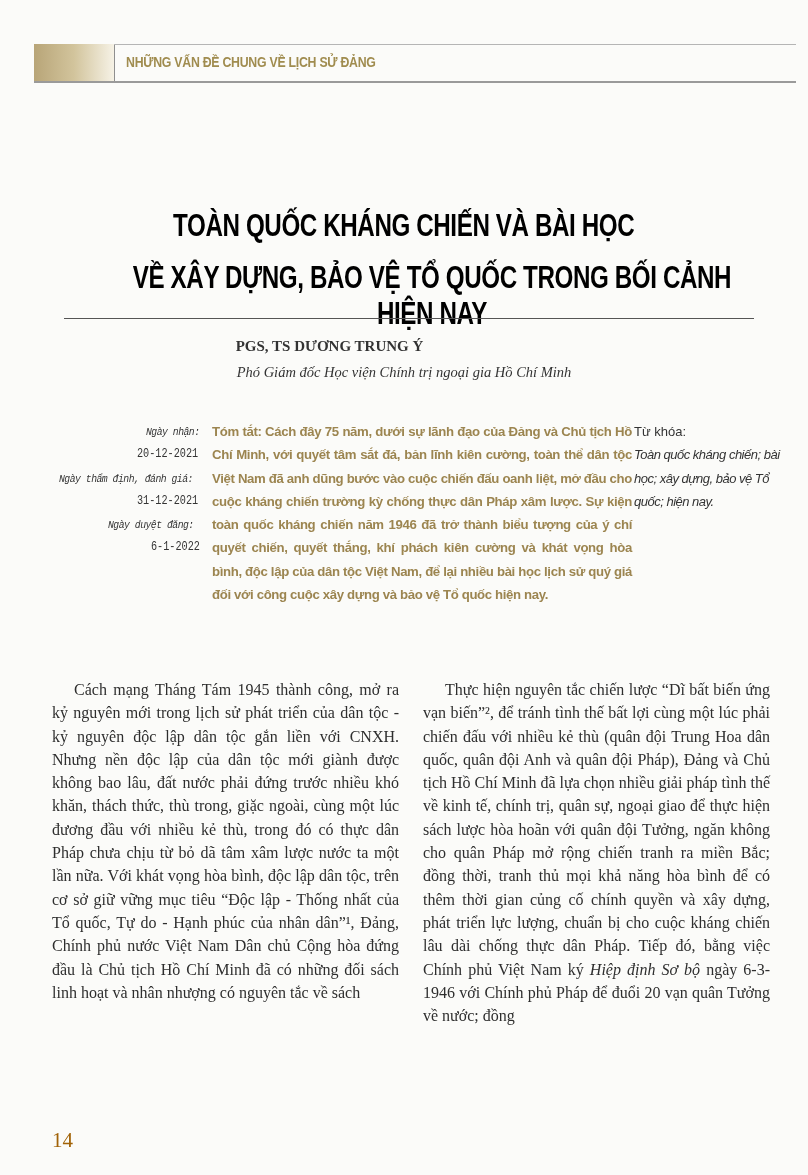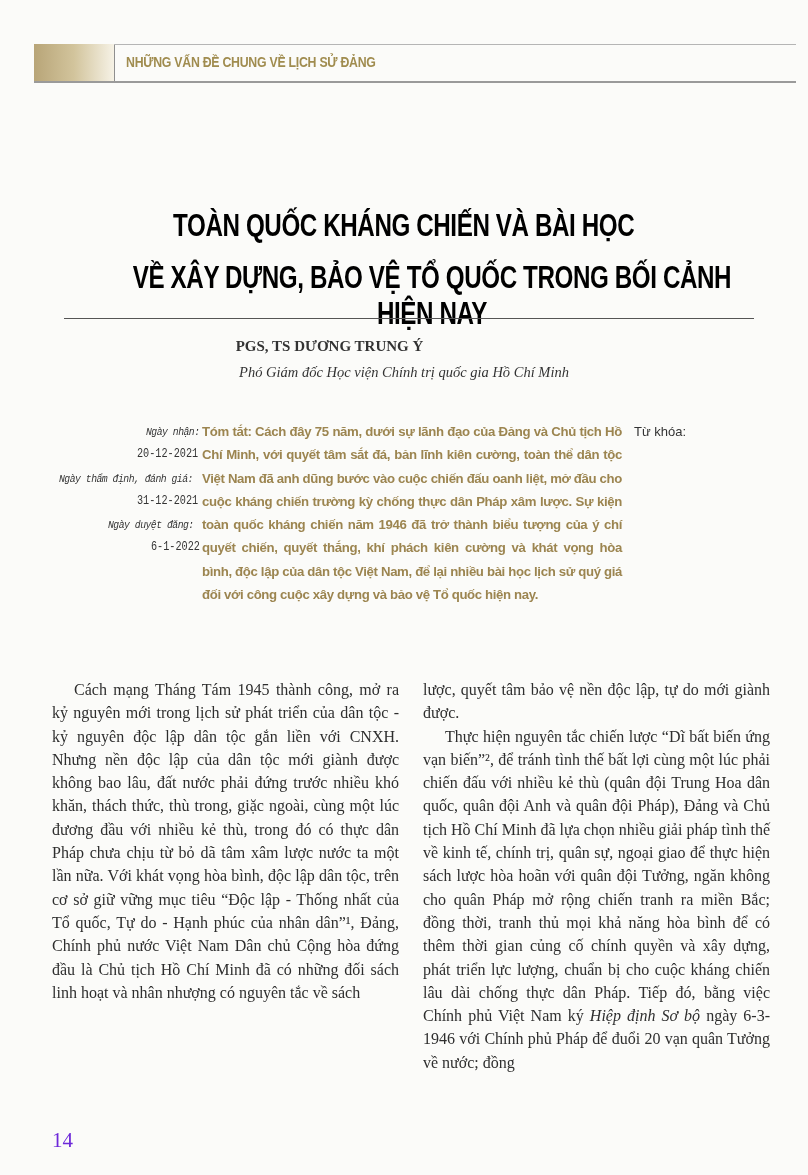--- a/index.html
+++ b/index.html
@@ -39,21 +39,21 @@
     position: absolute; top: 364px; left: 0; width: 808px; text-align: center;
     font-family: "Liberation Serif", serif; font-style: italic; font-size: 14.5px; color: #333;
   }
   .meta {
     position: absolute; left: 59px; top: 420px; width: 150px;
     font-family: Liberation Mono, monospace; font-size: 12px; line-height: 23.3px; color: #333; text-align: right;
   }
   .meta .lbl { font-style: italic; font-size: 11.5px; letter-spacing: -0.6px; }
   .meta div span { display: inline-block; transform: scaleX(0.85); transform-origin: left; white-space: nowrap; }
   .abstract {
-    position: absolute; left: 202px; top: 420px; width: 420px;
+    position: absolute; left: 212px; top: 420px; width: 420px;
     font-family: "Liberation Sans", sans-serif; font-weight: bold; font-size: 13.2px;
     line-height: 23.3px; color: #9c8550; text-align: justify; letter-spacing: -0.35px;
   }
   .keywords {
     position: absolute; left: 634px; top: 420px; width: 160px;
     font-family: "Liberation Sans", sans-serif; font-size: 13px; line-height: 23.3px; color: #333;
   }
   .kw-label { font-weight: normal; }
   .kw-text { font-style: italic; letter-spacing: -0.5px; }
   .col {
@@ -64,58 +64,58 @@
   .col-left { left: 52px; }
   .col-right { left: 423px; }
   .sec-heading {
     font-family: "Liberation Sans", sans-serif; font-weight: bold; font-size: 15.4px;
     color: #2c2c2c; line-height: 23.3px; letter-spacing: -0.5px; text-align: left;
   }
   .para { text-indent: 22px; margin: 0; }
   .cont { margin: 0; }
   .page-num {
     position: absolute; left: 52px; top: 1128px;
-    font-family: "Liberation Serif", serif; font-size: 21px; color: #6d28d9;
+    font-family: "Liberation Serif", serif; font-size: 21px; color: #a16207;
   }
 </style>
 </head>
 <body>
 
 <div class="header-band">
   <div class="header-grad"></div>
   <div class="header-vline"></div>
   <div class="header-topline"></div>
   <div class="header-botline"></div>
   <div class="header-title">NHỮNG VẤN ĐỀ CHUNG VỀ LỊCH SỬ ĐẢNG</div>
 </div>
 
 <div class="title t1"><span>TOÀN QUỐC KHÁNG CHIẾN VÀ BÀI HỌC</span></div>
 <div class="title t2"><span>VỀ XÂY DỰNG, BẢO VỆ TỔ QUỐC TRONG BỐI CẢNH HIỆN NAY</span></div>
 <div class="title-rule"></div>
 
 <div class="author">PGS, TS DƯƠNG TRUNG Ý</div>
-<div class="affil">Phó Giám đốc Học viện Chính trị quốc gia Hồ Chí Minh</div>
+<div class="affil">Phó Giám đốc Học viện Chính trị ngoại gia Hồ Chí Minh</div>
 
 <div class="meta">
   <div class="lbl"><span>Ngày nhận:</span></div>
   <div><span>20-12-2021</span></div>
   <div class="lbl"><span>Ngày thẩm định, đánh giá:</span></div>
   <div><span>31-12-2021</span></div>
   <div class="lbl"><span>Ngày duyệt đăng:</span></div>
   <div><span>6-1-2022</span></div>
 </div>
 
 <div class="abstract">Tóm tắt: Cách đây 75 năm, dưới sự lãnh đạo của Đảng và Chủ tịch Hồ Chí Minh, với quyết tâm sắt đá, bản lĩnh kiên cường, toàn thể dân tộc Việt Nam đã anh dũng bước vào cuộc chiến đấu oanh liệt, mở đầu cho cuộc kháng chiến trường kỳ chống thực dân Pháp xâm lược. Sự kiện toàn quốc kháng chiến năm 1946 đã trở thành biểu tượng của ý chí quyết chiến, quyết thắng, khí phách kiên cường và khát vọng hòa bình, độc lập của dân tộc Việt Nam, để lại nhiều bài học lịch sử quý giá đối với công cuộc xây dựng và bảo vệ Tổ quốc hiện nay.</div>
 
 <div class="keywords">
   <div class="kw-label">Từ khóa:</div>
+  <div class="kw-text">Toàn quốc kháng chiến; bài học; xây dựng, bảo vệ Tổ quốc; hiện nay.</div>
 </div>
 
 <div class="col col-left">
   <p class="para">Cách mạng Tháng Tám 1945 thành công, mở ra kỷ nguyên mới trong lịch sử phát triển của dân tộc - kỷ nguyên độc lập dân tộc gắn liền với CNXH. Nhưng nền độc lập của dân tộc mới giành được không bao lâu, đất nước phải đứng trước nhiều khó khăn, thách thức, thù trong, giặc ngoài, cùng một lúc đương đầu với nhiều kẻ thù, trong đó có thực dân Pháp chưa chịu từ bỏ dã tâm xâm lược nước ta một lần nữa. Với khát vọng hòa bình, độc lập dân tộc, trên cơ sở giữ vững mục tiêu “Độc lập - Thống nhất của Tổ quốc, Tự do - Hạnh phúc của nhân dân”¹, Đảng, Chính phủ nước Việt Nam Dân chủ Cộng hòa đứng đầu là Chủ tịch Hồ Chí Minh đã có những đối sách linh hoạt và nhân nhượng có nguyên tắc về sách</p>
 </div>
 
 <div class="col col-right">
-  <p class="cont">lược, quyết tâm bảo vệ nền độc lập, tự do mới giành được.</p>
   <p class="para"><span>Thực hiện nguyên tắc chiến lược “Dĩ bất biến ứng vạn biến”², để tránh tình thế bất lợi cùng một lúc phải chiến đấu với nhiều kẻ thù (quân đội Trung Hoa dân quốc, quân đội Anh và quân đội Pháp), Đảng và Chủ tịch Hồ Chí Minh đã lựa chọn nhiều giải pháp tình thế về kinh tế, chính trị, quân sự, ngoại giao để thực hiện sách lược hòa hoãn với quân đội Tưởng, ngăn không cho quân Pháp mở rộng chiến tranh ra miền Bắc; đồng thời, tranh thủ mọi khả năng hòa bình để có thêm thời gian củng cố chính quyền và xây dựng, phát triển lực lượng, chuẩn bị cho cuộc kháng chiến lâu dài chống thực dân Pháp. Tiếp đó, bằng việc Chính phủ Việt Nam ký </span><i>Hiệp định Sơ bộ</i><span> ngày 6-3-1946 với Chính phủ Pháp để đuổi 20 vạn quân Tưởng về nước; đồng</span></p>
 </div>
 
 <div class="page-num">14</div>
 
 </body></html>

